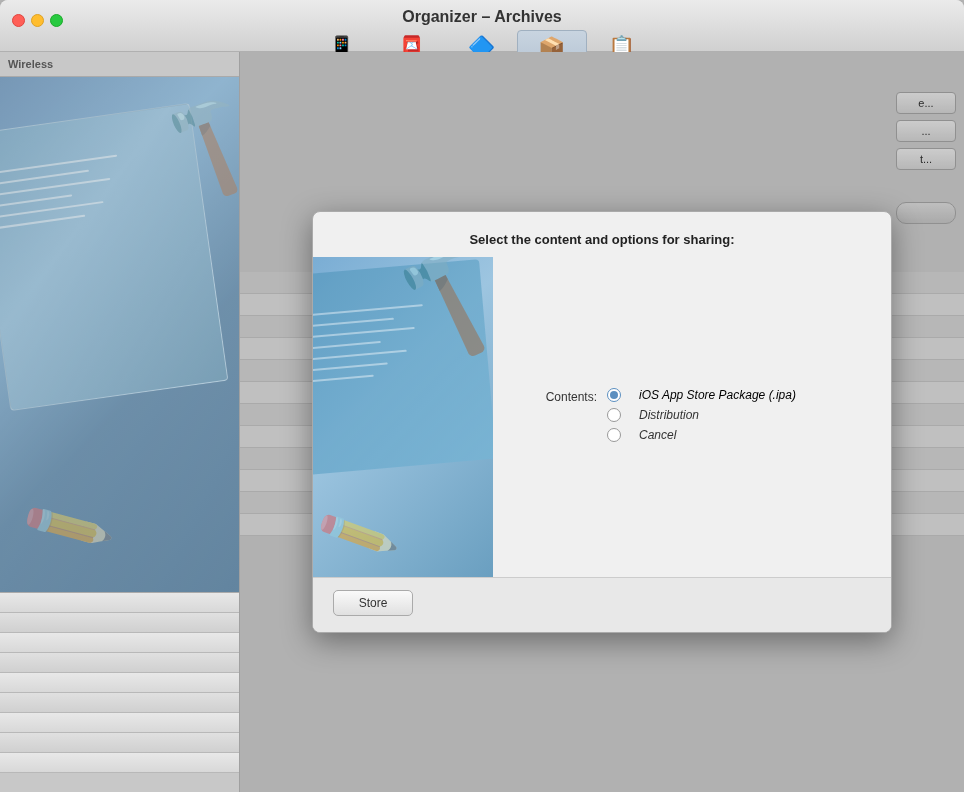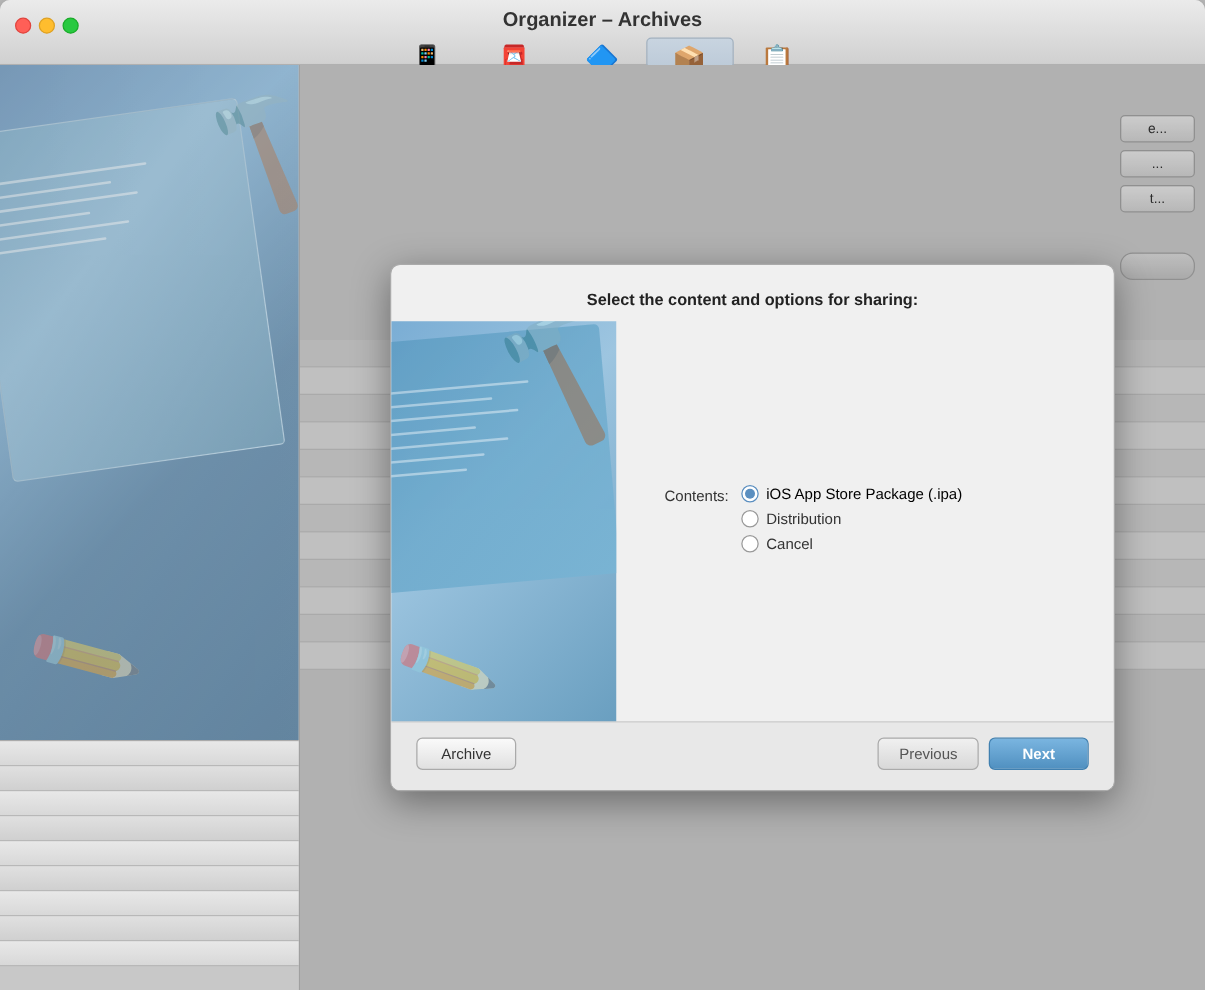--- a/index.html
+++ b/index.html
@@ -348,21 +348,21 @@
       bottom: 10px;
       font-size: 55px;
       transform: rotate(-25deg);
       opacity: 0.45;
       color: #888;
     }
 
     
     .modal-form {
       flex: 1;
-      padding: 30px 30px 20px;
+      padding: 30px 44px 20px;
       display: flex;
       flex-direction: column;
       justify-content: center;
     }
 
     .form-row {
       display: flex;
       align-items: flex-start;
       margin-bottom: 14px;
     }
@@ -379,22 +379,23 @@
 
     .radio-group {
       display: flex;
       flex-direction: column;
       gap: 6px;
     }
 
     .radio-item {
       display: flex;
       align-items: center;
-      gap: 6px;
+      gap: 18px;
       cursor: pointer;
+      font-style: italic;
     }
 
     .radio-input {
       width: 14px;
       height: 14px;
       border-radius: 50%;
       border: 1.5px solid #999;
       background: white;
       display: flex;
       align-items: center;
@@ -532,20 +533,23 @@
       <div class="toolbar-item">
         <div class="toolbar-icon">📋</div>
         <div class="toolbar-label">Documentation</div>
       </div>
     </div>
   </div>
 
   <div class="content-area">
 
     <div class="sidebar">
+      <div class="sidebar-header">
+        <span>Wireless</span>
+      </div>
       <div class="sidebar-bg-image">
         <div class="illustration-area">
           <div class="blueprint-paper">
             <div class="modal-bp-lines">
               <div class="modal-bp-line" style="width:130px;"></div>
               <div class="modal-bp-line" style="width:100px;"></div>
               <div class="modal-bp-line" style="width:120px;"></div>
               <div class="modal-bp-line" style="width:80px;"></div>
               <div class="modal-bp-line" style="width:110px;"></div>
               <div class="modal-bp-line" style="width:90px;"></div>
@@ -637,23 +641,19 @@
                     <div class="radio-input"></div>
                     <span class="radio-label">Cancel</span>
                   </div>
                 </div>
               </div>
 
             </div>
           </div>
 
           <div class="modal-footer">
-            <button class="btn btn-cancel">Archive</button>
-            <div class="footer-right">
-              <button class="btn btn-previous">Previous</button>
-              <button class="btn btn-next">Next</button>
-            </div>
+            <button class="btn btn-cancel">Store</button>
           </div>
         </div>
       </div>
     </div>
   </div>
 </div>
 
 </body></html>

